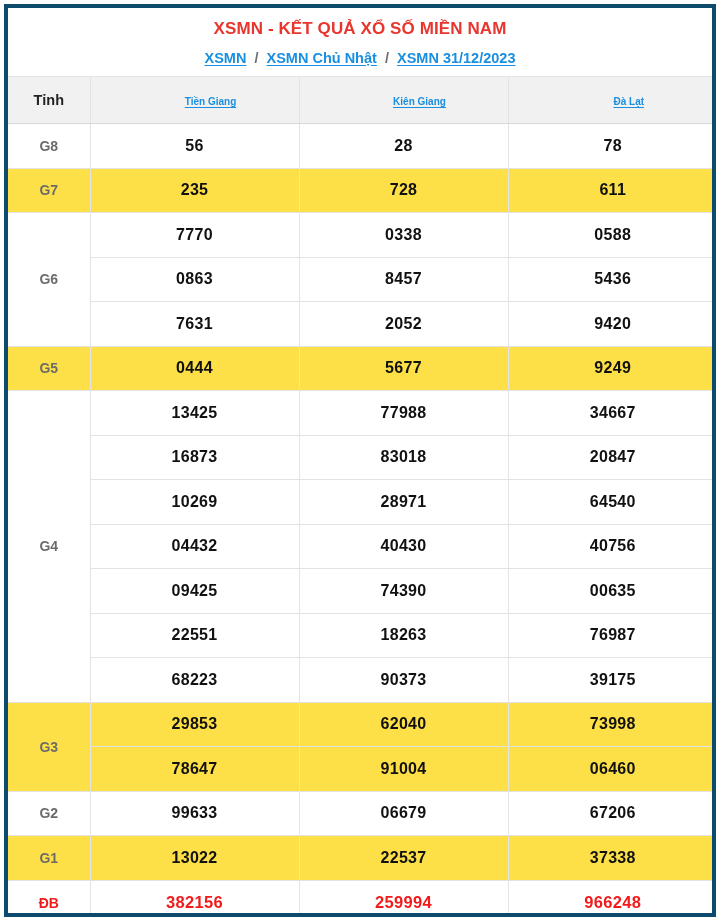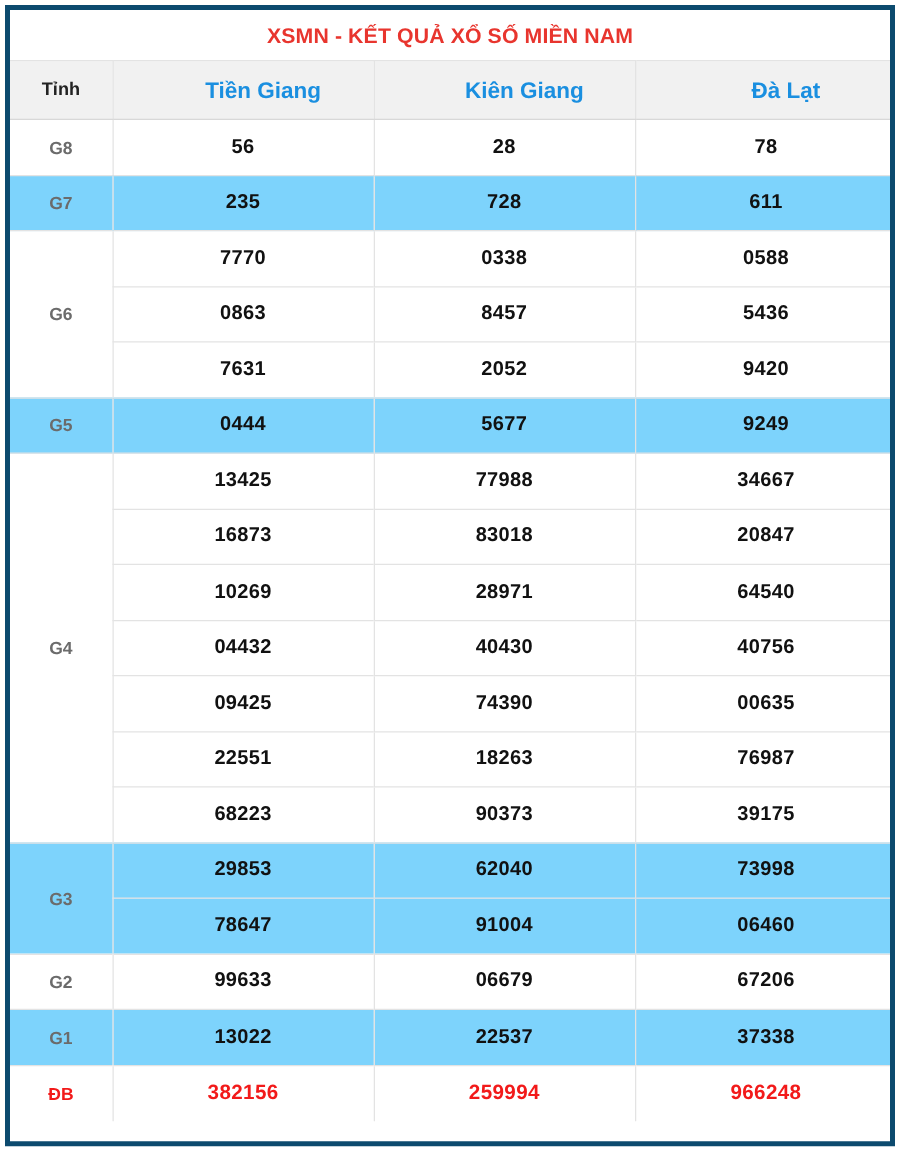--- a/index.html
+++ b/index.html
@@ -85,59 +85,67 @@
     border-top: 1px solid #d8d8d8;
     border-bottom: 1px solid #d8d8d8;
   }
   th.head-label {
     color: #232323;
     font-size: 14.5px;
     font-weight: bold;
   }
   .prov-link {
     color: #1a8fe0;
-    font-size: 18px;
-    font-weight: bold;
+    font-size: 10px;
+    font-weight: bold;
+    text-decoration: underline;
     text-underline-offset: 2px;
     cursor: pointer;
     margin-left: 32px;
   }
 
   tbody tr { height: 44.5px; }
 
   td.grp-label {
     color: #6b6b6b;
     font-size: 14px;
     font-weight: bold;
     border-right: 1px solid #dedede;
   }
   td.num {
     color: #111111;
     font-size: 16px;
     font-weight: bold;
     letter-spacing: 0.3px;
   }
 
-  tr.stripe td { background: #7dd3fc; }
+  tr.stripe td { background: #fde047; }
   tr.plain  td { background: #ffffff; }
 
   td.special, td.grp-label.special {
     color: #f21a1a;
     font-weight: bold;
   }
   td.grp-label.special { font-size: 14px; }
   td.special.num { font-size: 16.5px; margin-left: 28px; }
 </style>
 </head>
 <body>
 
 <div class="card">
 
   <div class="header">
     <div class="title">XSMN - KẾT QUẢ XỔ SỐ MIỀN NAM</div>
+    <div class="breadcrumb">
+      <span class="crumb">XSMN</span>
+      <span class="crumb-sep">/</span>
+      <span class="crumb">XSMN Chủ Nhật</span>
+      <span class="crumb-sep">/</span>
+      <span class="crumb">XSMN 31/12/2023</span>
+    </div>
   </div>
 
   <table class="results">
     <colgroup>
       <col class="c-label">
       <col class="c-prov">
       <col class="c-prov">
       <col class="c-prov">
     </colgroup>
     <thead>

